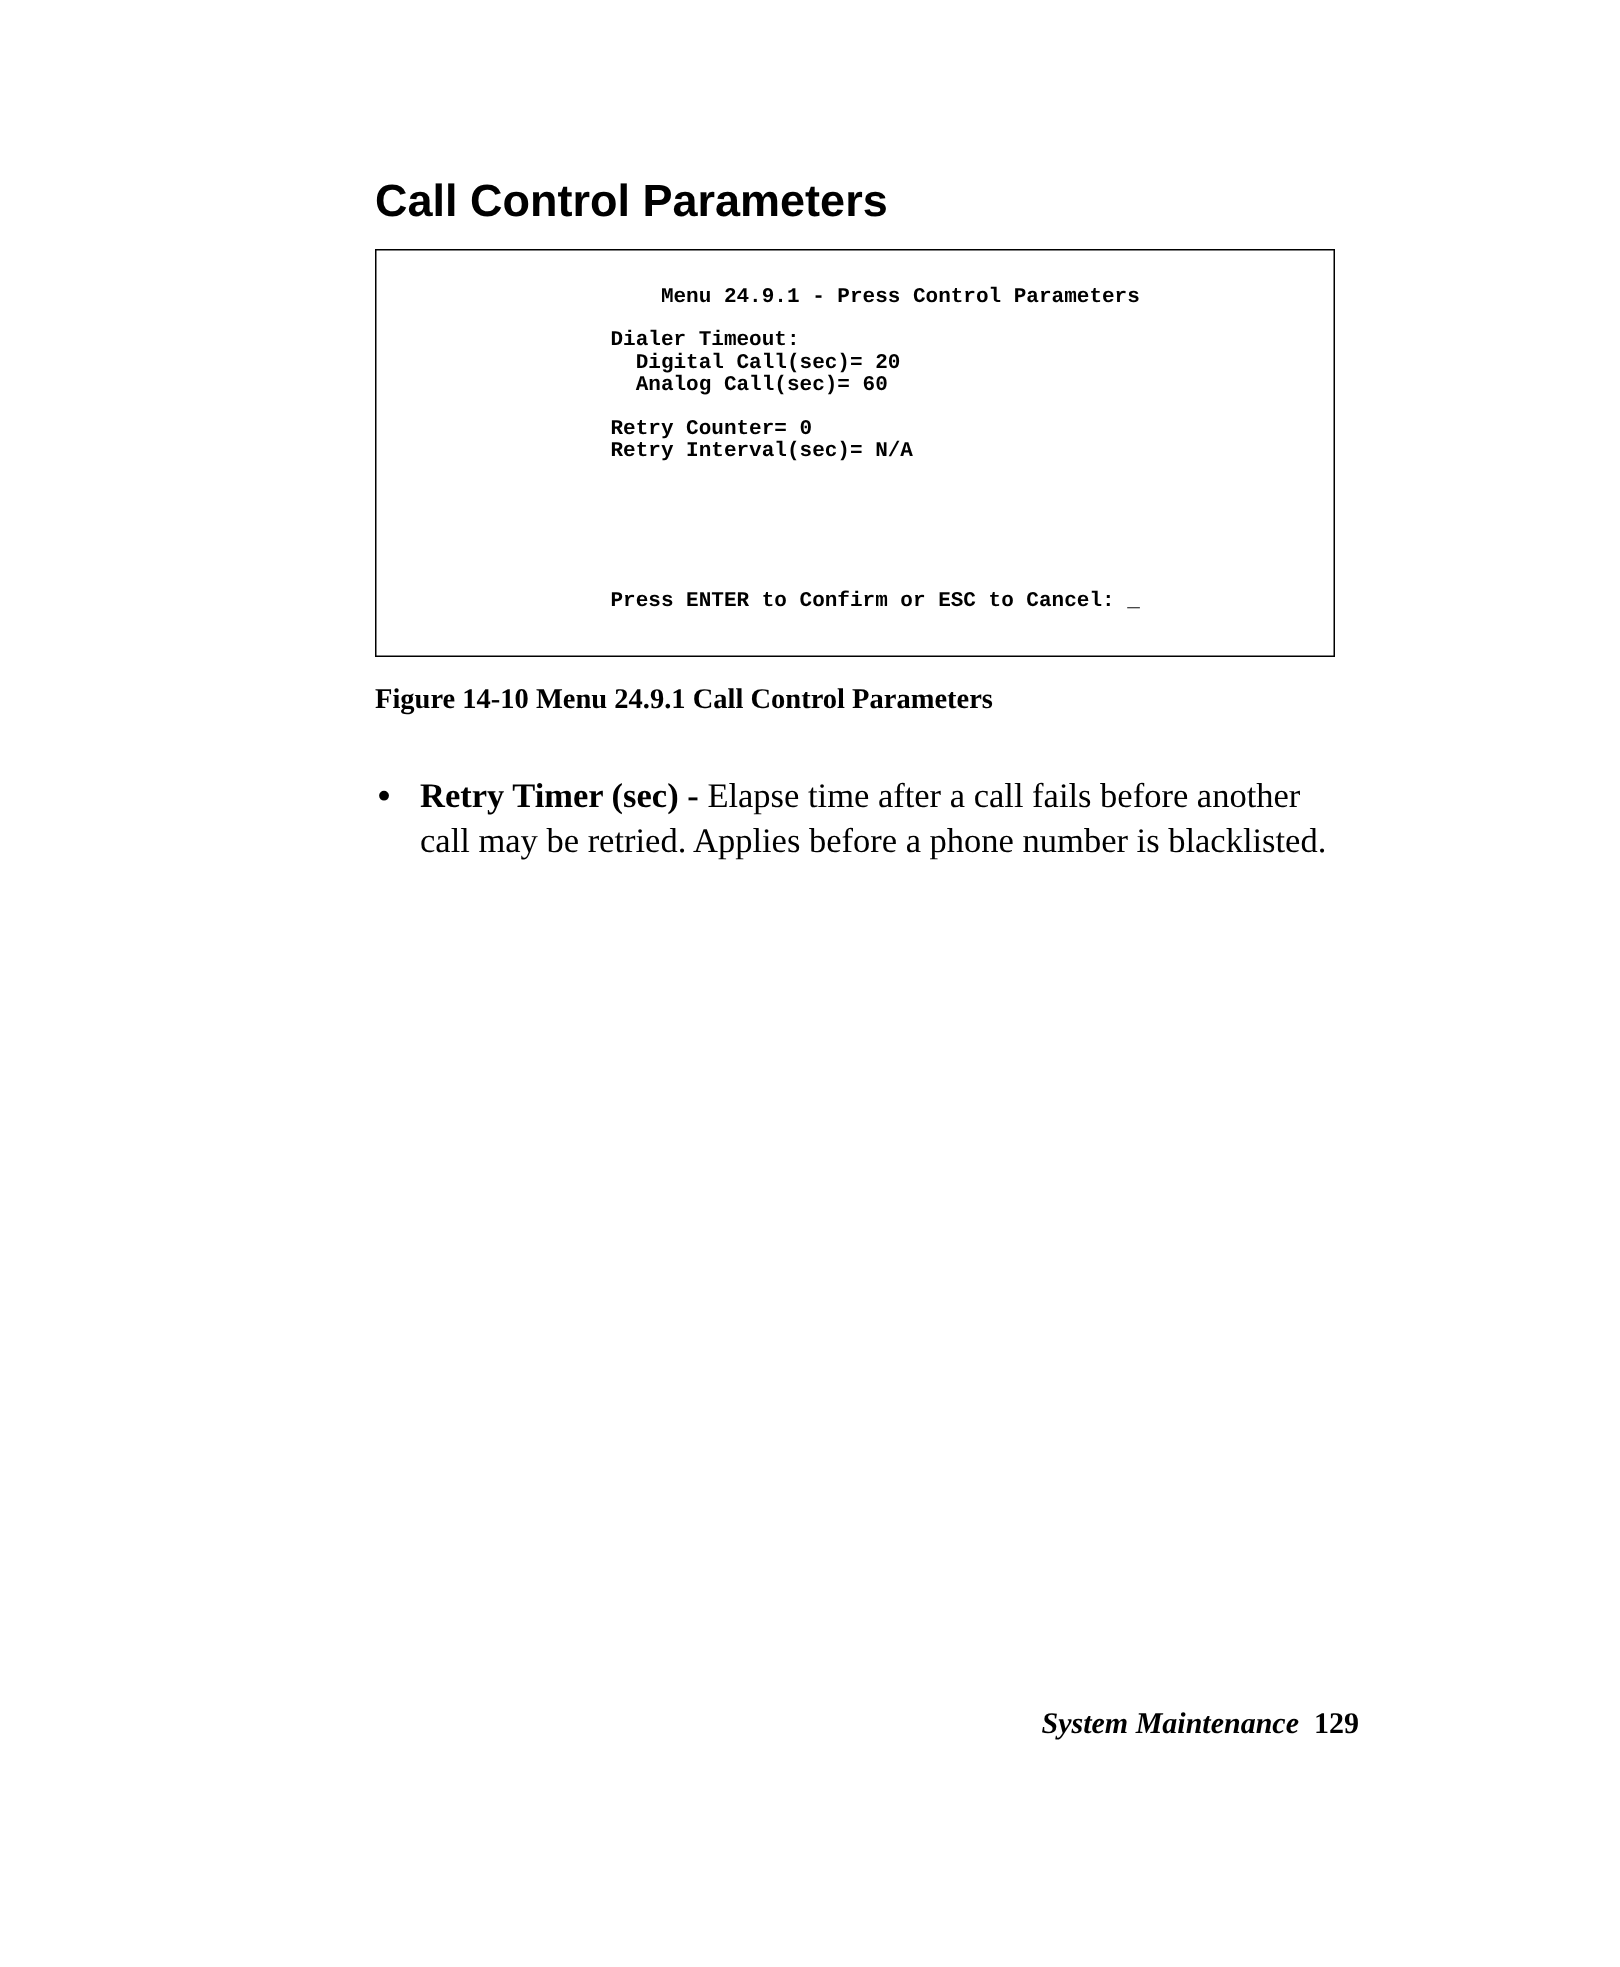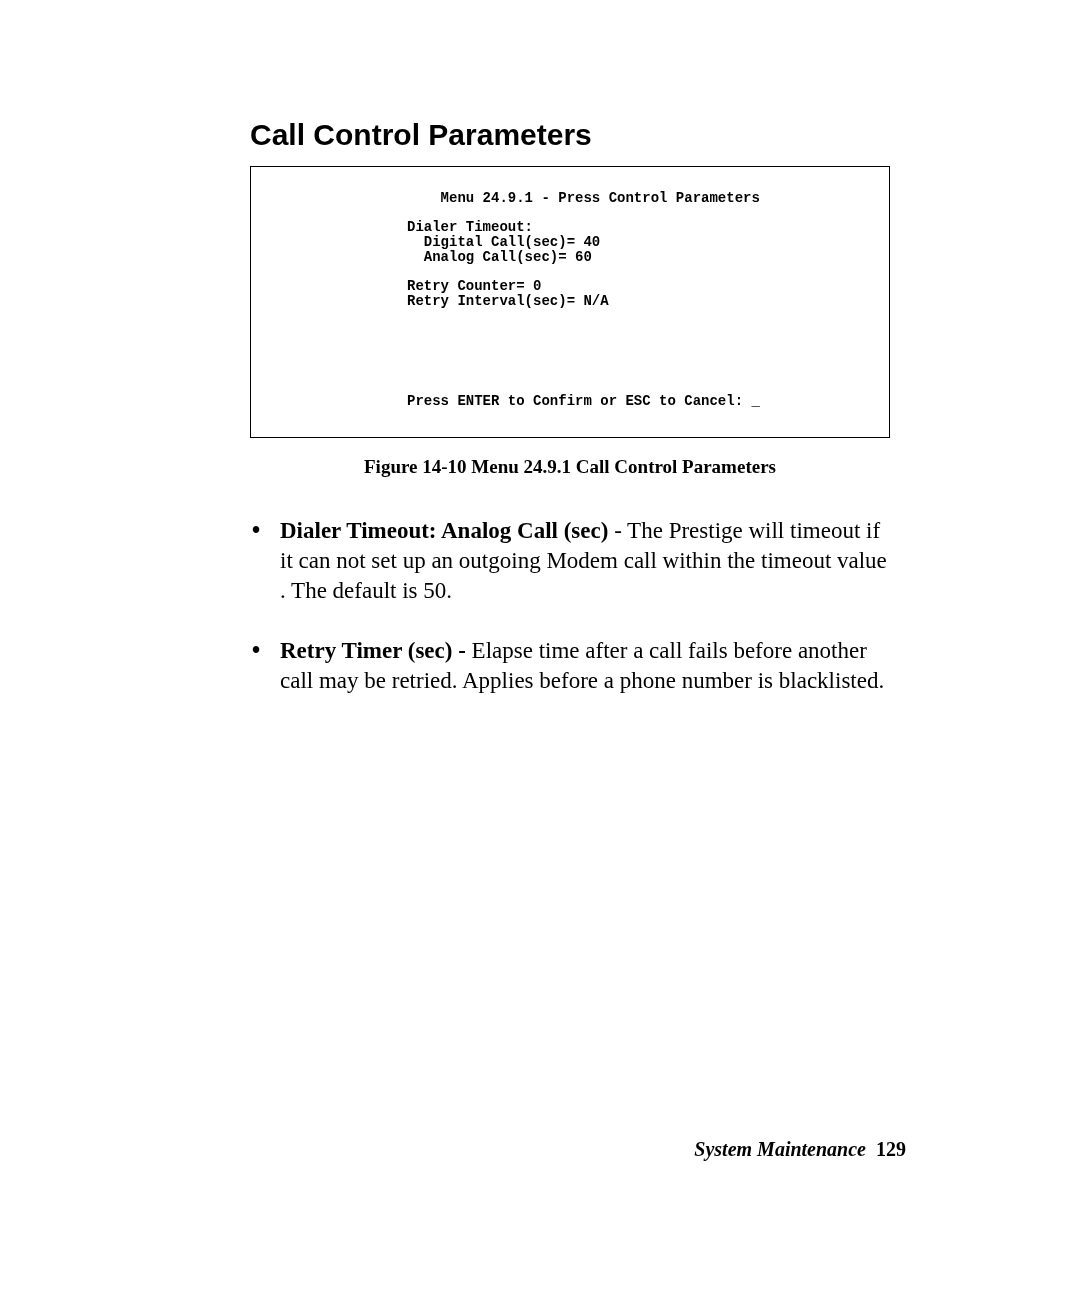--- a/index.html
+++ b/index.html
@@ -46,21 +46,20 @@
     font-family: "Courier New", Courier, monospace;
     font-weight: bold;
     font-size: 14px;
     line-height: 1.05;
     white-space: pre;
     position: absolute;
     left: 156px;
     bottom: 28px;
   }
   .figure-caption {
-    text-align: center;
     font-weight: bold;
     font-size: 19px;
     margin: 0 0 38px 0;
   }
   ul.bullets {
     list-style: none;
     padding: 0;
     margin: 0;
   }
   ul.bullets > li {
@@ -94,34 +93,31 @@
 <body>
 
 <div class="page">
 
   <h2 class="section-title">Call Control Parameters</h2>
 
   <div class="terminal-box">
     <div class="terminal-content"><span>    Menu 24.9.1 - Press Control Parameters</span>
 
 <span>Dialer Timeout:</span>
-<span>  Digital Call(sec)= 40</span>
+<span>  Digital Call(sec)= 20</span>
 <span>  Analog Call(sec)= 60</span>
 
 <span>Retry Counter= 0</span>
 <span>Retry Interval(sec)= N/A</span></div>
     <div class="terminal-footer">Press ENTER to Confirm or ESC to Cancel: _</div>
   </div>
 
   <div class="figure-caption">Figure 14-10 Menu 24.9.1 Call Control Parameters</div>
 
   <ul class="bullets">
-    <li>
-      <span class="b">Dialer Timeout: Analog Call (sec)</span><span> - The Prestige will timeout if it can not set up an outgoing Modem call within the timeout value . The default is 50.</span>
-    </li>
     <li>
       <span class="b">Retry Timer (sec) - </span><span>Elapse time after a call fails before another call may be retried.  Applies before a phone number is blacklisted.</span>
     </li>
   </ul>
 
   <div class="footer">
     <span>System Maintenance</span>&nbsp;&nbsp;<span class="pn">129</span>
   </div>
 
 </div>

